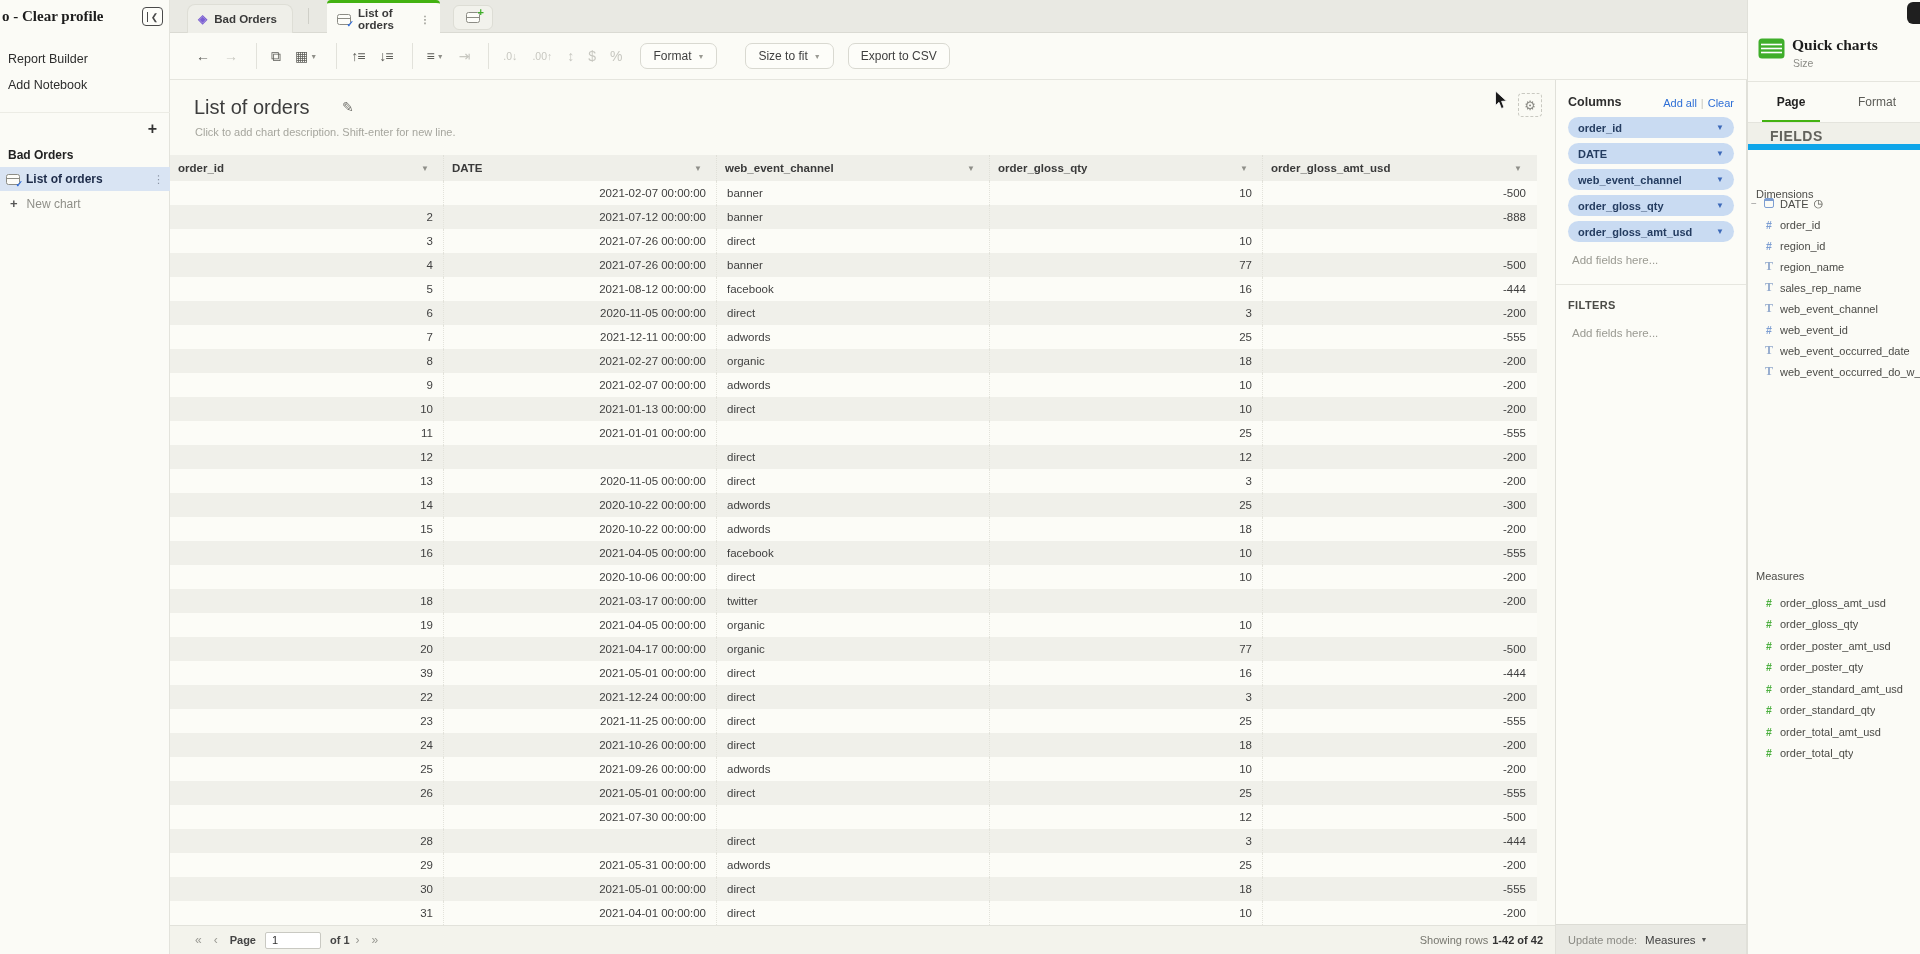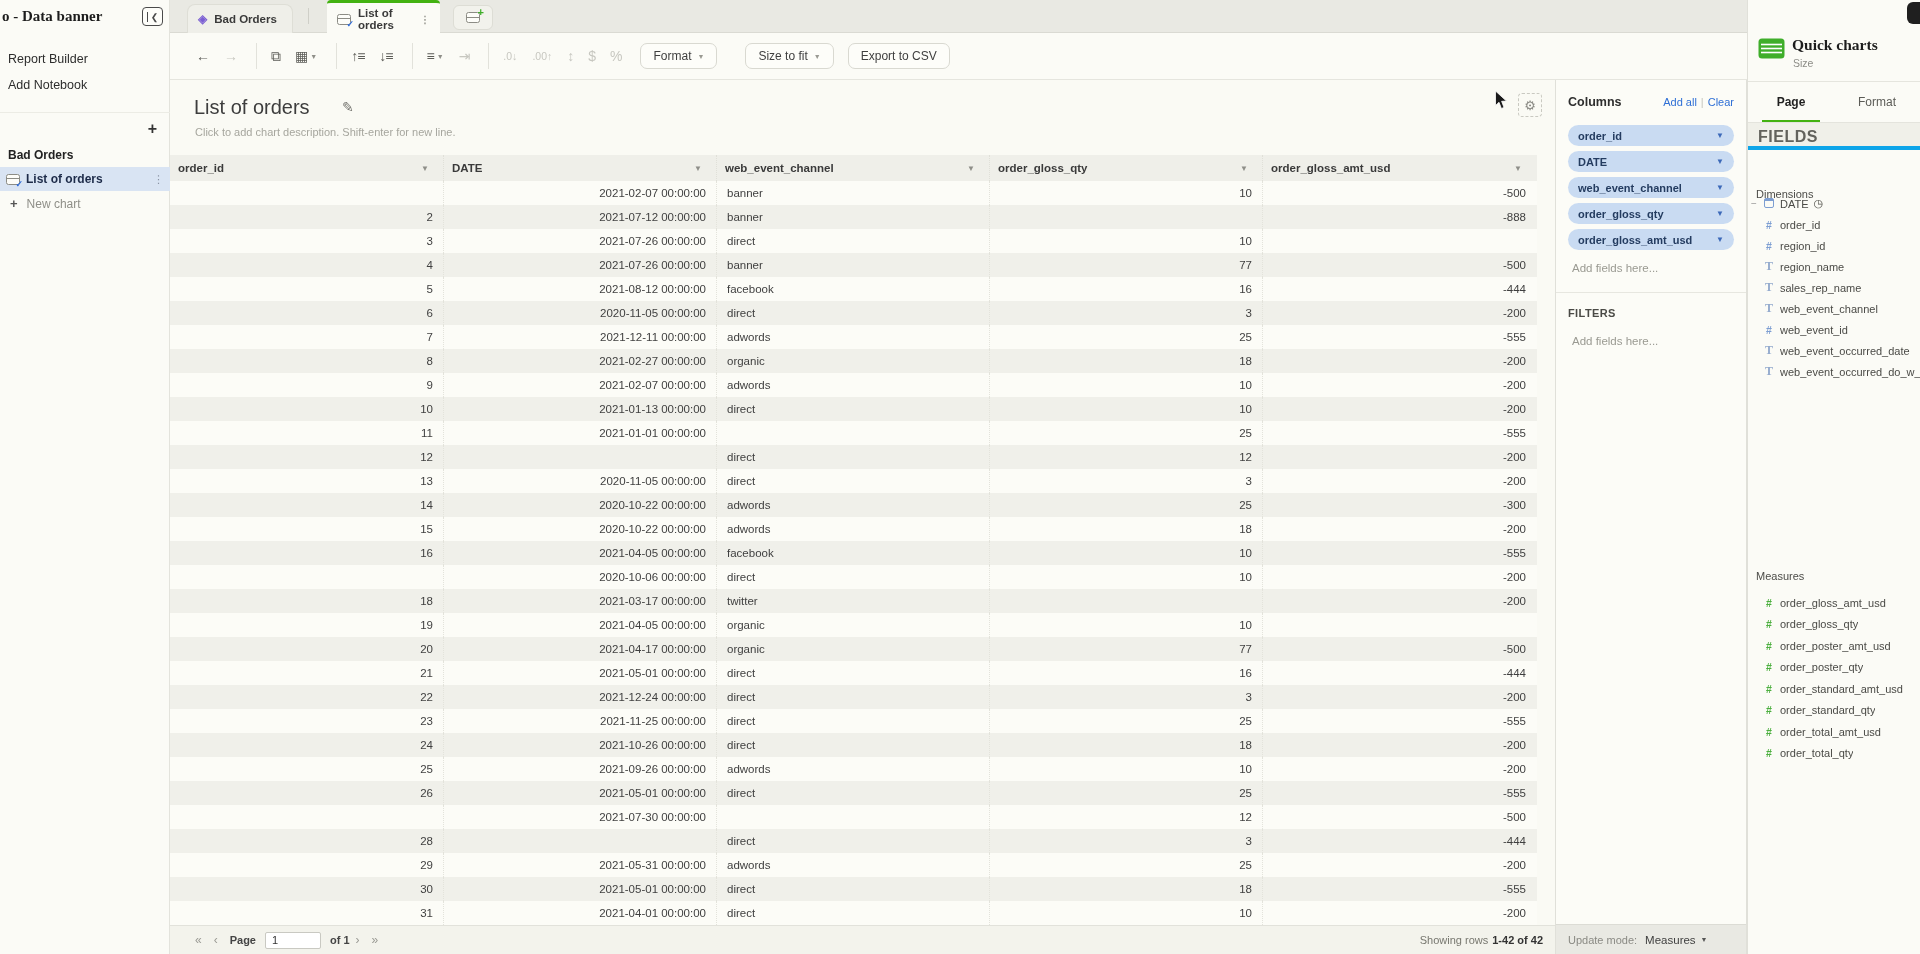--- a/index.html
+++ b/index.html
@@ -73,21 +73,21 @@
   .vscroll { position:absolute; left:1531px; top:78px; width:6px; height:560px; background:#cfcfc8; border-radius:3px; }
 
   .pagebar { position:absolute; left:0; top:845px; width:1385px; height:29px; background:#f3f3ec; border-top:1px solid #e2e2db; display:flex; align-items:center; font-size:11px; color:#555; }
   .pg-nav { color:#9a9a94; font-size:12px; margin-right:12px; }
   .pg-input { width:56px; height:17px; border:1px solid #c9c9c2; border-radius:2px; background:#fff; font-size:11px; padding-left:6px; color:#333; margin:0 9px; font-family:"Liberation Sans", sans-serif; }
   .pg-showing { margin-left:auto; margin-right:12px; color:#77776f; }
   .pg-showing b { color:#333; margin-left:4px; }
 
   
   .colpanel { position:absolute; left:1555px; top:80px; width:192px; height:874px; background:#fcfcf7; border-left:1px solid #e0e0d9; border-right:1px solid #e0e0d9; }
-  .cp-head { display:flex; align-items:center; padding:15px 12px 16px 12px;gap:28px; }
+  .cp-head { display:flex; align-items:flex-end; padding:15px 12px 8px 12px;gap:28px; }
   .cp-title { font-size:12.5px; font-weight:bold; color:#2e2e2e; }
   .cp-links { margin-left:auto; font-size:11px; color:#2e6fd6; }
   .cp-links .sep { color:#c5c5be; margin:0 4px; }
   .pill { height:21px; margin:0 12px 5px 12px; border-radius:11px; background:#c9dbf2; display:flex; align-items:center; padding:0 10px; }
   .pill .pl { font-size:11px; font-weight:bold; color:#243c60; }
   .pill .pc { margin-left:auto; font-size:8px; color:#3c69b8; }
   .cp-addfields { margin:12px 0 0 16px; font-size:11.5px; color:#9a9a92; }
   .cp-divider { margin-top:18px; border-top:1px solid #e7e7e0; }
   .cp-filters { margin:14px 0 0 12px; font-size:11px; font-weight:bold; color:#4a4a46; letter-spacing:0.4px; }
   .updatebar { position:absolute; left:0; bottom:0; width:100%; height:30px; background:#e9e9e3; border-top:1px solid #dcdcd5; display:flex; align-items:center; padding-left:12px; }
@@ -99,40 +99,40 @@
   .qpanel { position:absolute; left:1747px; top:0; width:173px; height:954px; background:#fbfbf6; border-left:1px solid #e0e0d9; }
   .qp-header { position:absolute; left:0; top:0; width:100%; height:82px; border-bottom:1px solid #e5e5de; }
   .qp-ico { position:absolute; left:10px; top:38px; }
   .qp-title { position:absolute; left:44px; top:36px; font-family:"Liberation Serif", serif; font-weight:bold; font-size:15.5px; color:#1d1d1d; }
   .qp-sub { position:absolute; left:45px; top:57px; font-size:10.5px; color:#8d8d87; }
   .qp-tabs { position:absolute; left:0; top:82px; width:100%; height:40px; display:flex; }
   .qp-tab { flex:1; display:flex; align-items:center; justify-content:center; font-size:12px; position:relative; }
   .qp-tab.act { font-weight:bold; color:#1f1f1f; }
   .qp-tab.act::after { content:""; position:absolute; left:14px; right:14px; bottom:0; height:2.5px; background:#43b211; }
   .qp-tab.ina { color:#5c5c57; }
-  .qp-fields { position:absolute; left:0; top:122px; width:100%; height:28px; background:#f0f0e9; border-top:1px solid #e4e4dd; border-bottom:4px solid #0ea5e9; font-size:16px; font-weight:bold; color:#62625c; letter-spacing:0.5px; line-height:27px; padding-left:10px; }
+  .qp-fields { position:absolute; left:0; top:122px; width:100%; height:28px; background:#f0f0e9; border-top:1px solid #e4e4dd; border-bottom:6px solid #0ea5e9; font-size:14px; font-weight:bold; color:#62625c; letter-spacing:0.5px; line-height:27px; padding-left:22px; }
   .qp-sec { position:absolute; left:8px; font-size:11px; color:#4c4c48; }
   .fld { position:absolute; left:0; width:173px; height:21px; display:flex; align-items:center; }
   .fld .ic { width:14px; margin-left:14px; text-align:center; flex:none; font-size:10.5px; font-weight:bold; }
   .fld .nm { margin-left:4px; font-size:11px; color:#4a4a46; white-space:nowrap; overflow:hidden; }
   .ic.num-b { color:#7d9ed2; }
   .ic.txt-b { color:#93aacd; font-family:"Liberation Serif", serif; font-size:12px; }
   .ic.num-g { color:#4caf3f; }
   .fld .minus { position:absolute; left:3px; color:#999; font-size:10px; }
   .cal { display:inline-block; width:10px; height:10px; border:1.5px solid #7d9ed2; border-radius:2px; background:linear-gradient(#7d9ed2 0 2px, transparent 2px); }
   .fld .clock { margin-left:5px; color:#55554f; font-size:11px; }
   .corner-sliver { position:absolute; right:0; top:2px; width:13px; height:22px; background:#1f1f1f; border-radius:6px 0 0 6px; z-index:50; }
 </style>
 </head>
 <body>
 
 <div class="app">
 
   <div class="sidebar">
-    <div class="sb-title">o - Data banner</div>
+    <div class="sb-title">o - Clear profile</div>
     <div class="sb-collapse">
         <i>❮</i>
       </div>
     <div class="sb-link" style="top:52px">Report Builder</div>
     <div class="sb-link" style="top:78px">Add Notebook</div>
     <div class="sb-div" style="top:112px"></div>
     <div class="sb-plus">+</div>
     <div class="sb-report">Bad Orders</div>
     <div class="sb-selected">
       <span class="tbl-ico" style="margin-left:6px"></span>
@@ -365,21 +365,21 @@
             <div class="td r" style="width: 274px;"></div>
           </div>
           <div class="trow">
             <div class="td r" style="width: 273px;">20</div>
             <div class="td r" style="width: 273px;">2021-04-17 00:00:00</div>
             <div class="td l" style="width: 273px;">organic</div>
             <div class="td r" style="width: 273px;">77</div>
             <div class="td r" style="width: 274px;">-500</div>
           </div>
           <div class="trow">
-            <div class="td r" style="width: 273px;">21</div>
+            <div class="td r" style="width: 273px;">39</div>
             <div class="td r" style="width: 273px;">2021-05-01 00:00:00</div>
             <div class="td l" style="width: 273px;">direct</div>
             <div class="td r" style="width: 273px;">16</div>
             <div class="td r" style="width: 274px;">-444</div>
           </div>
           <div class="trow">
             <div class="td r" style="width: 273px;">22</div>
             <div class="td r" style="width: 273px;">2021-12-24 00:00:00</div>
             <div class="td l" style="width: 273px;">direct</div>
             <div class="td r" style="width: 273px;">3</div>

